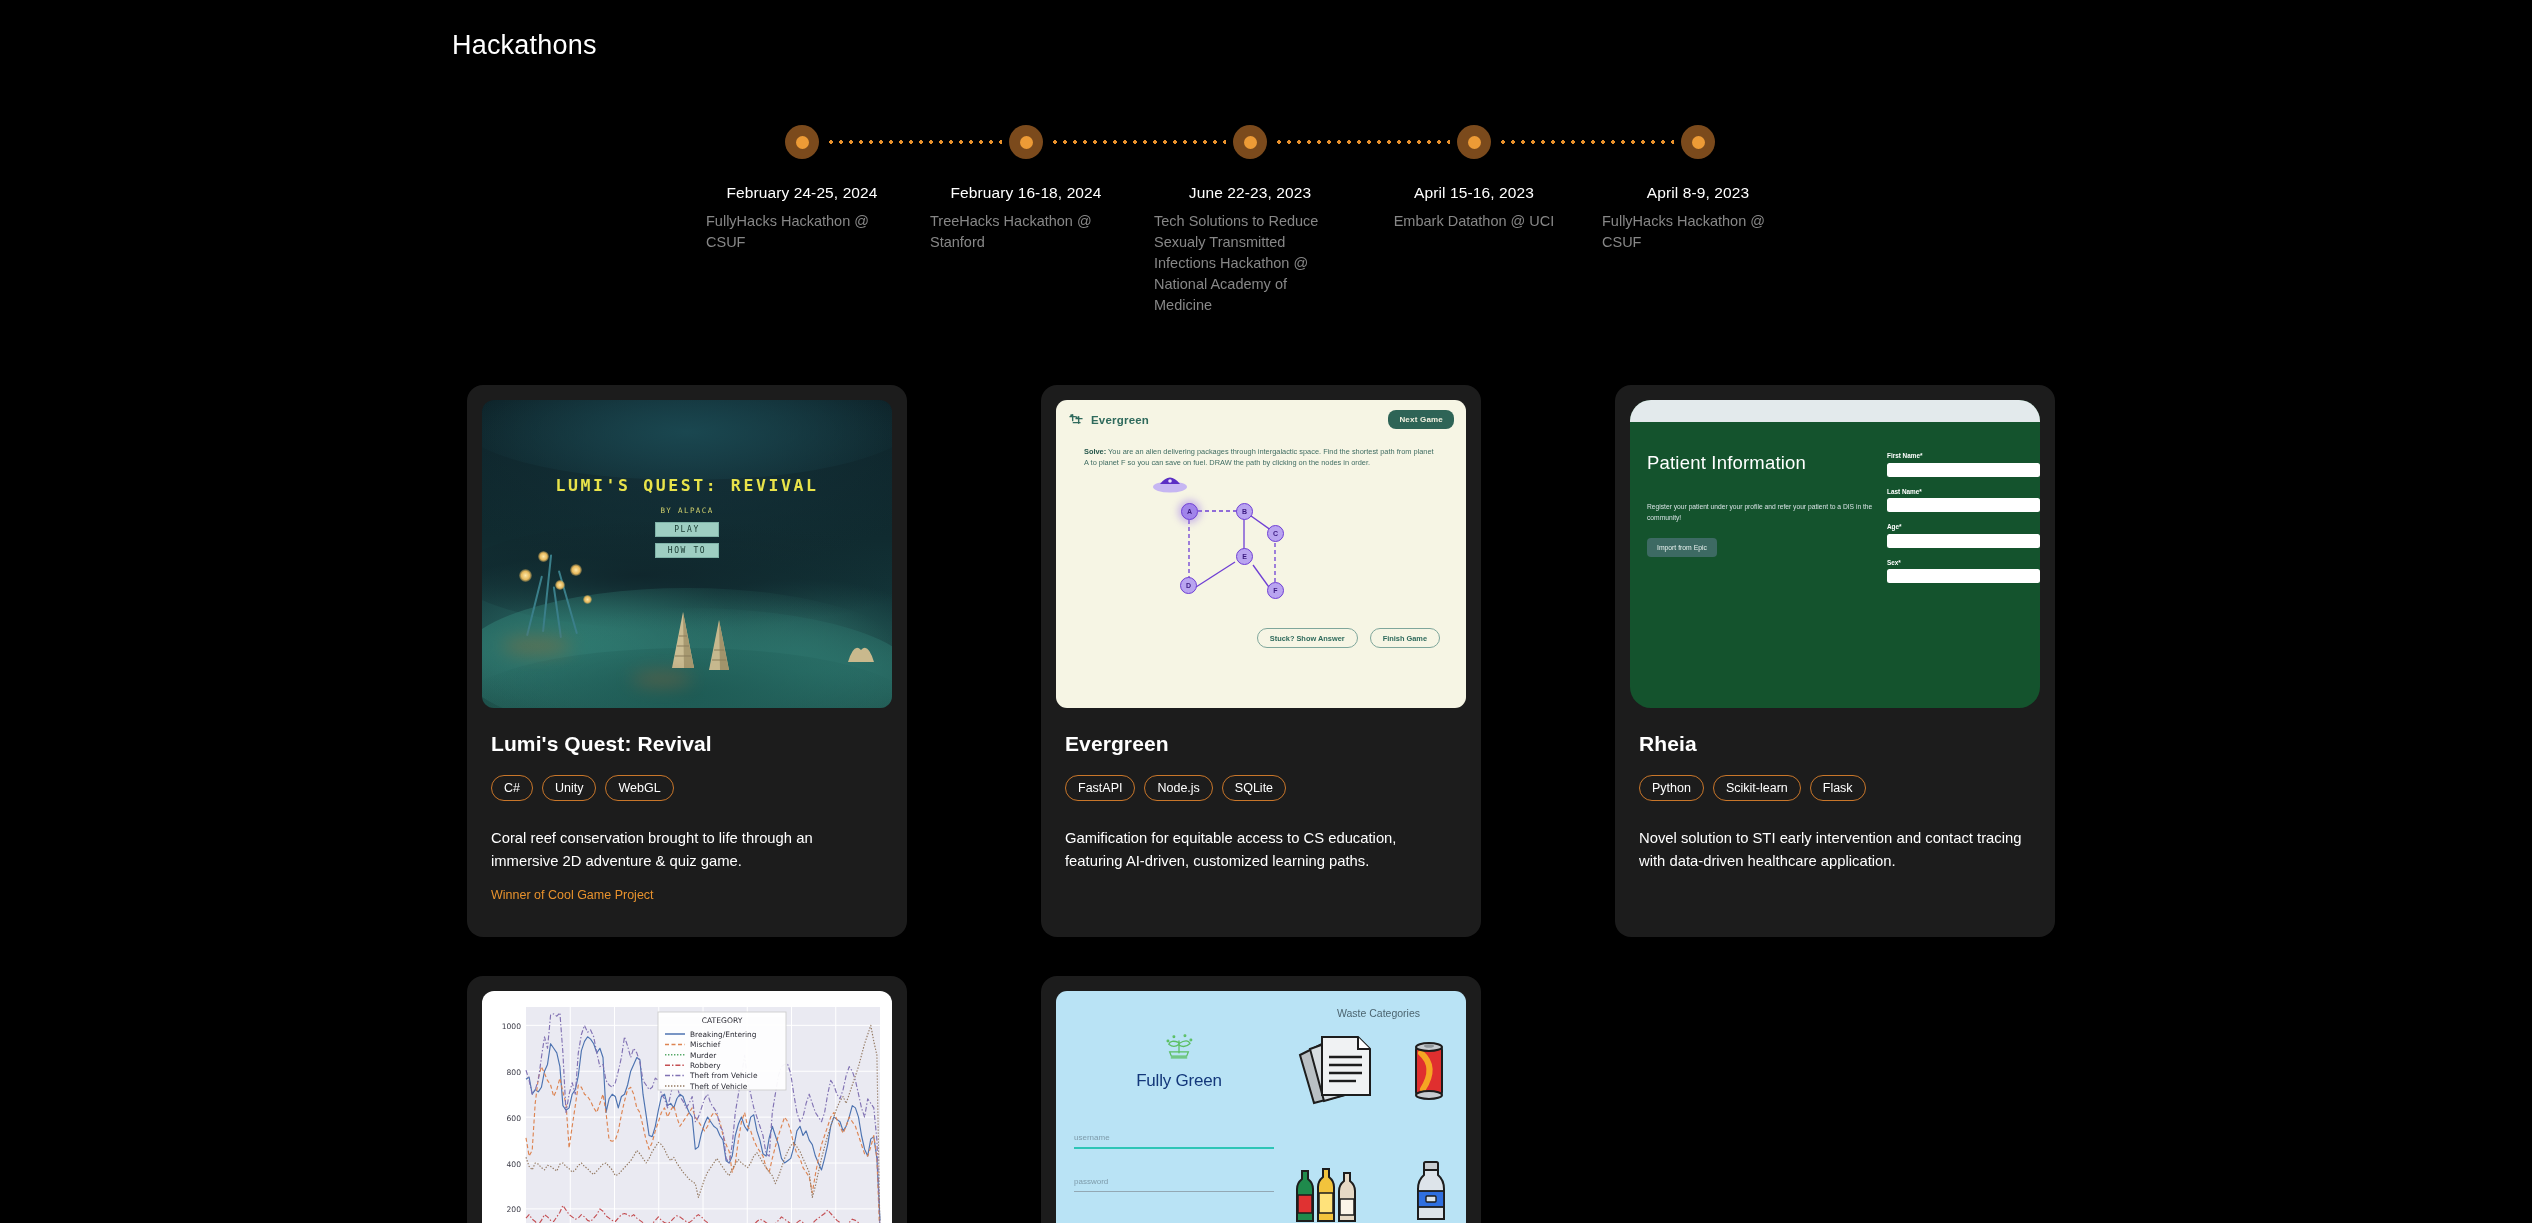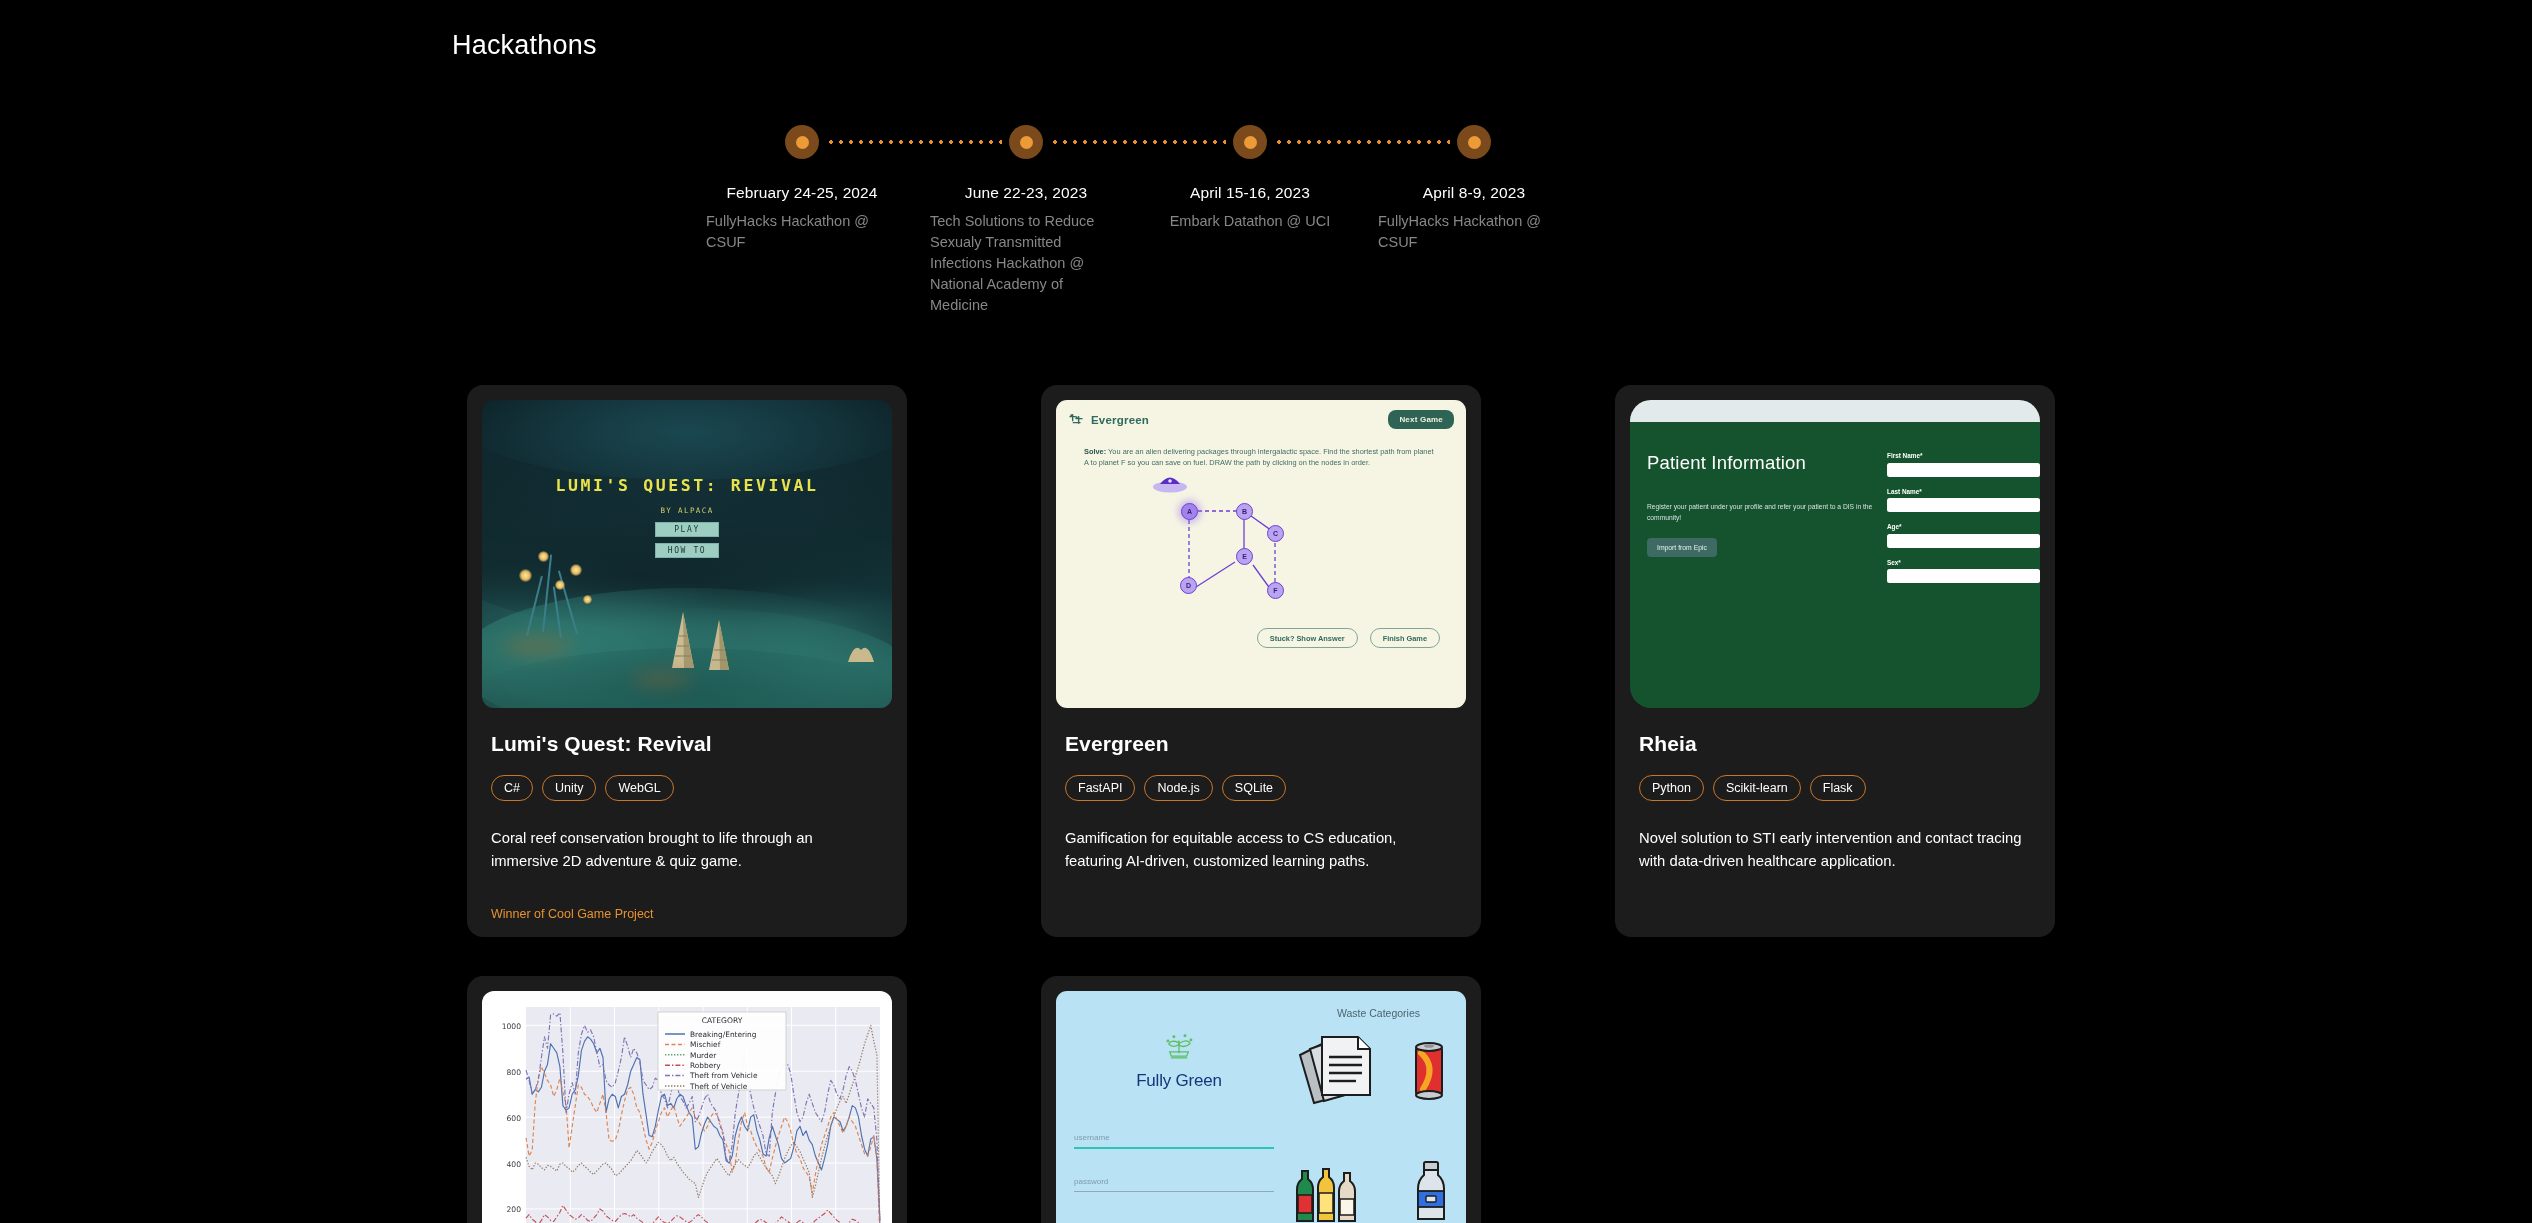--- a/index.html
+++ b/index.html
@@ -136,21 +136,21 @@
   }
   .card-desc {
     margin-top: 26px;
     font-size: 14.8px;
     line-height: 1.62;
     color: #ffffff;
     max-width: 400px;
   }
   .card-award {
     position: absolute;
-    left: 24px; bottom: 16px;
+    left: 24px; bottom: 35px;
     font-size: 12.5px;
     color: #e8922d;
     font-weight: 500;
   }
 
   
   .lumi {
     background:
       radial-gradient(ellipse 70% 45% at 22% 78%, #2c6b66 0%, transparent 60%),
       radial-gradient(ellipse 60% 40% at 78% 82%, #2a6560 0%, transparent 60%),
@@ -289,20 +289,30 @@
   <div class="timeline">
     <div class="tl-node">
       <div class="tl-dot-row">
         <div class="tl-dot">
             <div class="tl-dot-inner"></div>
           </div>
         <div class="tl-line"></div>
       </div>
       <div class="tl-date">February 24-25, 2024</div>
       <div class="tl-event">FullyHacks Hackathon @ CSUF</div>
+    </div>
+    <div class="tl-node">
+      <div class="tl-dot-row">
+        <div class="tl-dot">
+            <div class="tl-dot-inner"></div>
+          </div>
+        <div class="tl-line"></div>
+      </div>
+      <div class="tl-date">February 16-18, 2024</div>
+      <div class="tl-event">TreeHacks Hackathon @ Stanford</div>
     </div>
     <div class="tl-node">
       <div class="tl-dot-row">
         <div class="tl-dot">
             <div class="tl-dot-inner"></div>
           </div>
         <div class="tl-line"></div>
       </div>
       <div class="tl-date">June 22-23, 2023</div>
       <div class="tl-event">Tech Solutions to Reduce Sexualy Transmitted Infections Hackathon @ National Academy of Medicine</div>

